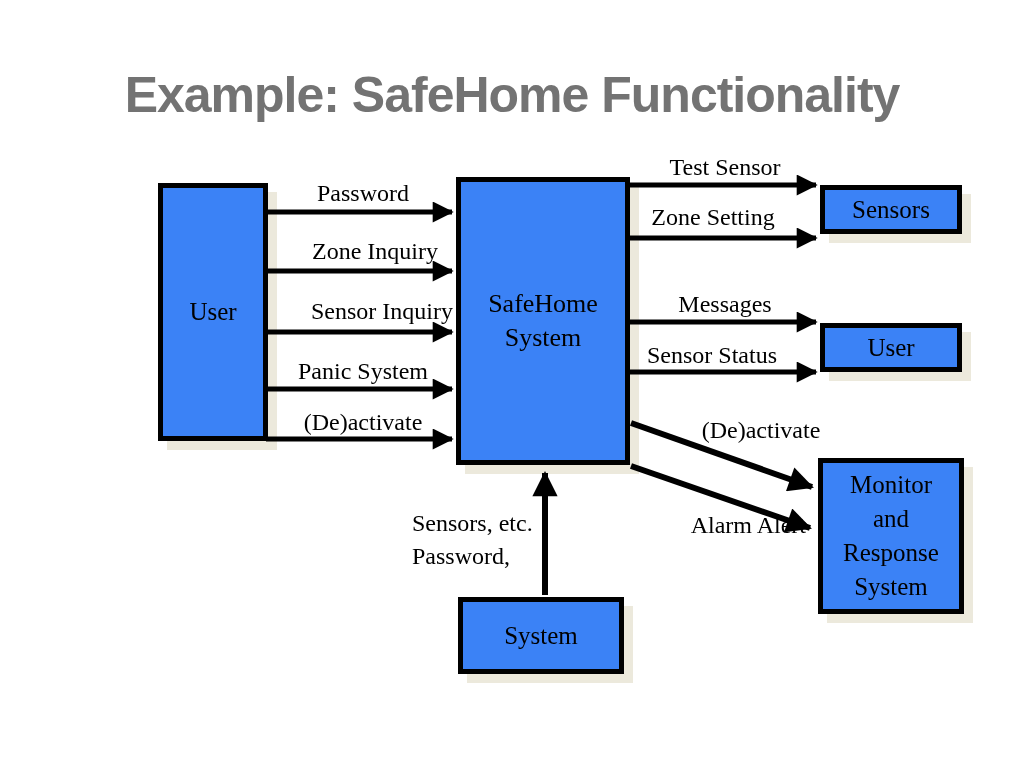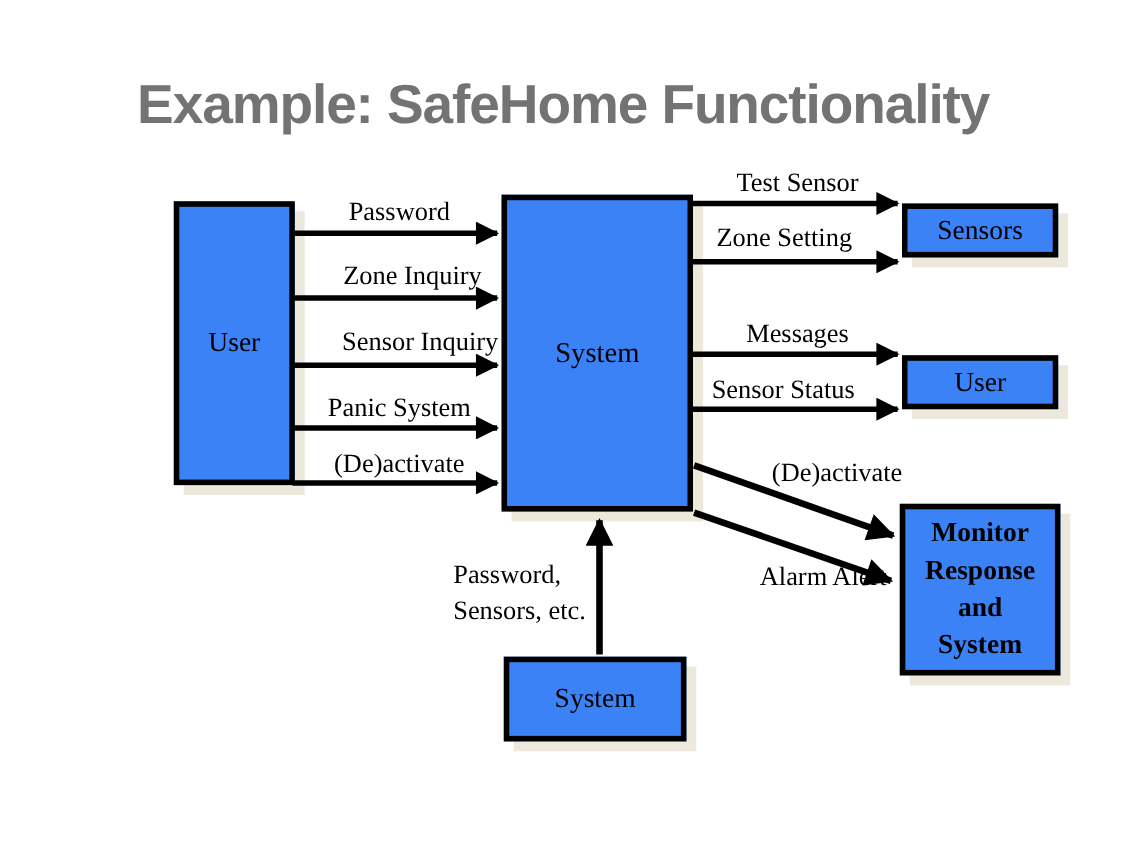--- a/index.html
+++ b/index.html
@@ -48,37 +48,38 @@
 <body>
 
 <div class="title">Example: SafeHome Functionality</div>
 
 <div class="box" style="left:158px;top:183px;width:110px;height:258px;">
   <span>User</span>
 </div>
 
 <div class="box" style="left:456px;top:177px;width:174px;height:288px;font-size:26px;">
   <span>
+    <span style="display:block">SafeHome</span>
     <span style="display:block">System</span>
   </span>
 </div>
 
 <div class="box" style="left:820px;top:185px;width:142px;height:49px;">
   <span>Sensors</span>
 </div>
 
 <div class="box" style="left:820px;top:323px;width:142px;height:49px;">
   <span>User</span>
 </div>
 
-<div class="box" style="left:818px;top:458px;width:146px;height:156px;font-weight:bold;">
+<div class="box" style="left:818px;top:458px;width:146px;height:156px;">
   <span>
     <span style="display:block">Monitor</span>
+    <span style="display:block">and</span>
     <span style="display:block">Response</span>
-    <span style="display:block">and</span>
     <span style="display:block">System</span>
   </span>
 </div>
 
 <div class="box" style="left:458px;top:597px;width:166px;height:77px;">
   <span>
     <span style="display:block">System</span>
   </span>
 </div>
 
@@ -114,15 +115,15 @@
 <div class="flow-label" style="left:270px;top:408px;width:186px;">(De)activate</div>
 
 <div class="flow-label" style="left:632px;top:153px;width:186px;">Test Sensor</div>
 <div class="flow-label" style="left:620px;top:203px;width:186px;">Zone Setting</div>
 <div class="flow-label" style="left:632px;top:290px;width:186px;text-align:center;">Messages</div>
 <div class="flow-label" style="left:619px;top:341px;width:186px;">Sensor Status</div>
 <div class="flow-label" style="left:668px;top:416px;width:186px;">(De)activate</div>
 <div class="flow-label" style="left:620px;top:511px;width:186px;text-align:right;">Alarm Alert</div>
 
 <div class="flow-label left-align" style="left:412px;top:507px;line-height:33px;">
+  <span style="display:block">Sensors, etc.</span>
   <span style="display:block">Password,</span>
-  <span style="display:block">Sensors, etc.</span>
 </div>
 
 </body></html>

